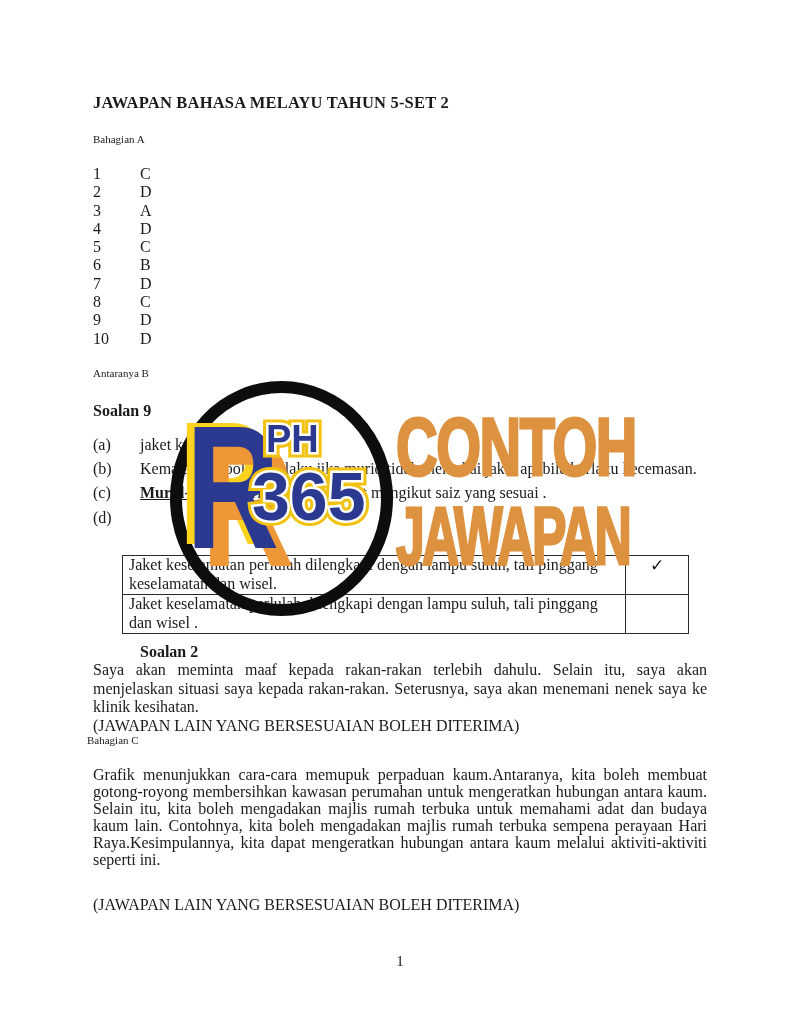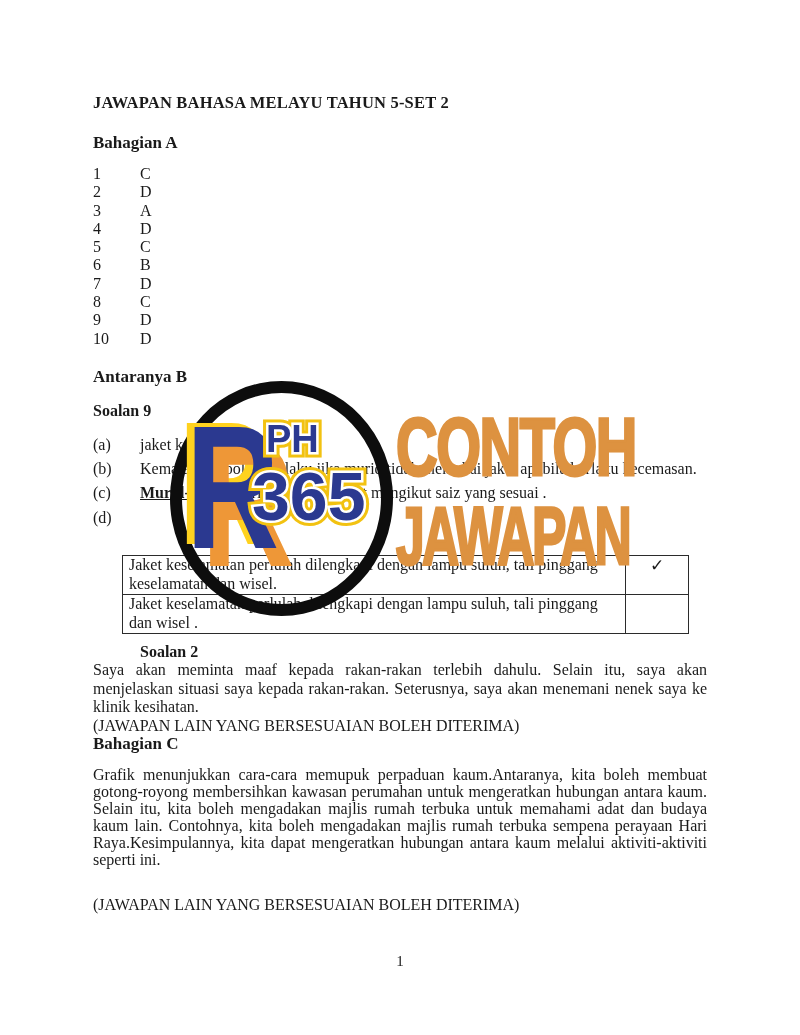--- a/index.html
+++ b/index.html
@@ -8,21 +8,21 @@
     width:800px;height:1035px;
     background:#ffffff;
     font-family:"Liberation Serif", serif;
     color:#1a1a1a;
     overflow:hidden;
     padding-left:40px;
   }
   .abs{position:absolute;}
   .bold{font-weight:bold;margin-left:47px;}
   .doc-title{left:93px;top:93px;font-size:16.5px;font-weight:bold;letter-spacing:.2px;}
-  .sec-head{font-size:17px;font-weight:bold;}
+  .sec-head{font-size:11px;font-weight:normal;}
   #bahagian-a-head{left:93px;top:133px;}
   #answer-list{left:93px;top:165px;font-size:16px;}
   .ans-row{height:18.3px;line-height:18.3px;}
   .ans-n{display:inline-block;width:47px;}
   #bahagian-b-head{left:93px;top:367px;}
   #soalan1-head{left:93px;top:402px;font-size:16px;font-weight:bold;}
   .qa-line{left:93px;font-size:16px;line-height:18.4px;white-space:nowrap;}
   .qa-label{display:inline-block;width:47px;}
   #item-a{top:436px;}
   #item-b{top:460px;}
@@ -39,21 +39,21 @@
     border:1.5px solid #2b2b2b;
     vertical-align:top;
     padding:0 6px 1px 6px;
   }
   #d-table td.check-cell{width:50px;text-align:center;font-size:17px;padding-top:1px;}
   #d-table tr{height:36px;}
   
   #soalan2{left:93px;top:643px;width:614px;font-size:16px;line-height:18.4px;}
   #soalan2 .para{text-align:justify;}
   
-  #bahagian-c-head{left:93px;top:734px;}
+  #bahagian-c-head{left:87px;top:734px;}
   #para-c{left:93px;top:766px;width:614px;font-size:16px;line-height:17px;text-align:justify;}
   #note-c{left:93px;top:896px;font-size:16px;}
   #page-num{left:0;top:953px;width:800px;text-align:center;font-size:15px;}
 
   
   .wm{position:absolute;pointer-events:none;}
   #wm-ring{
     left:170px;top:381px;width:199px;height:211px;
     border:12px solid #0d0d0d;border-radius:50%;
     background:transparent;

